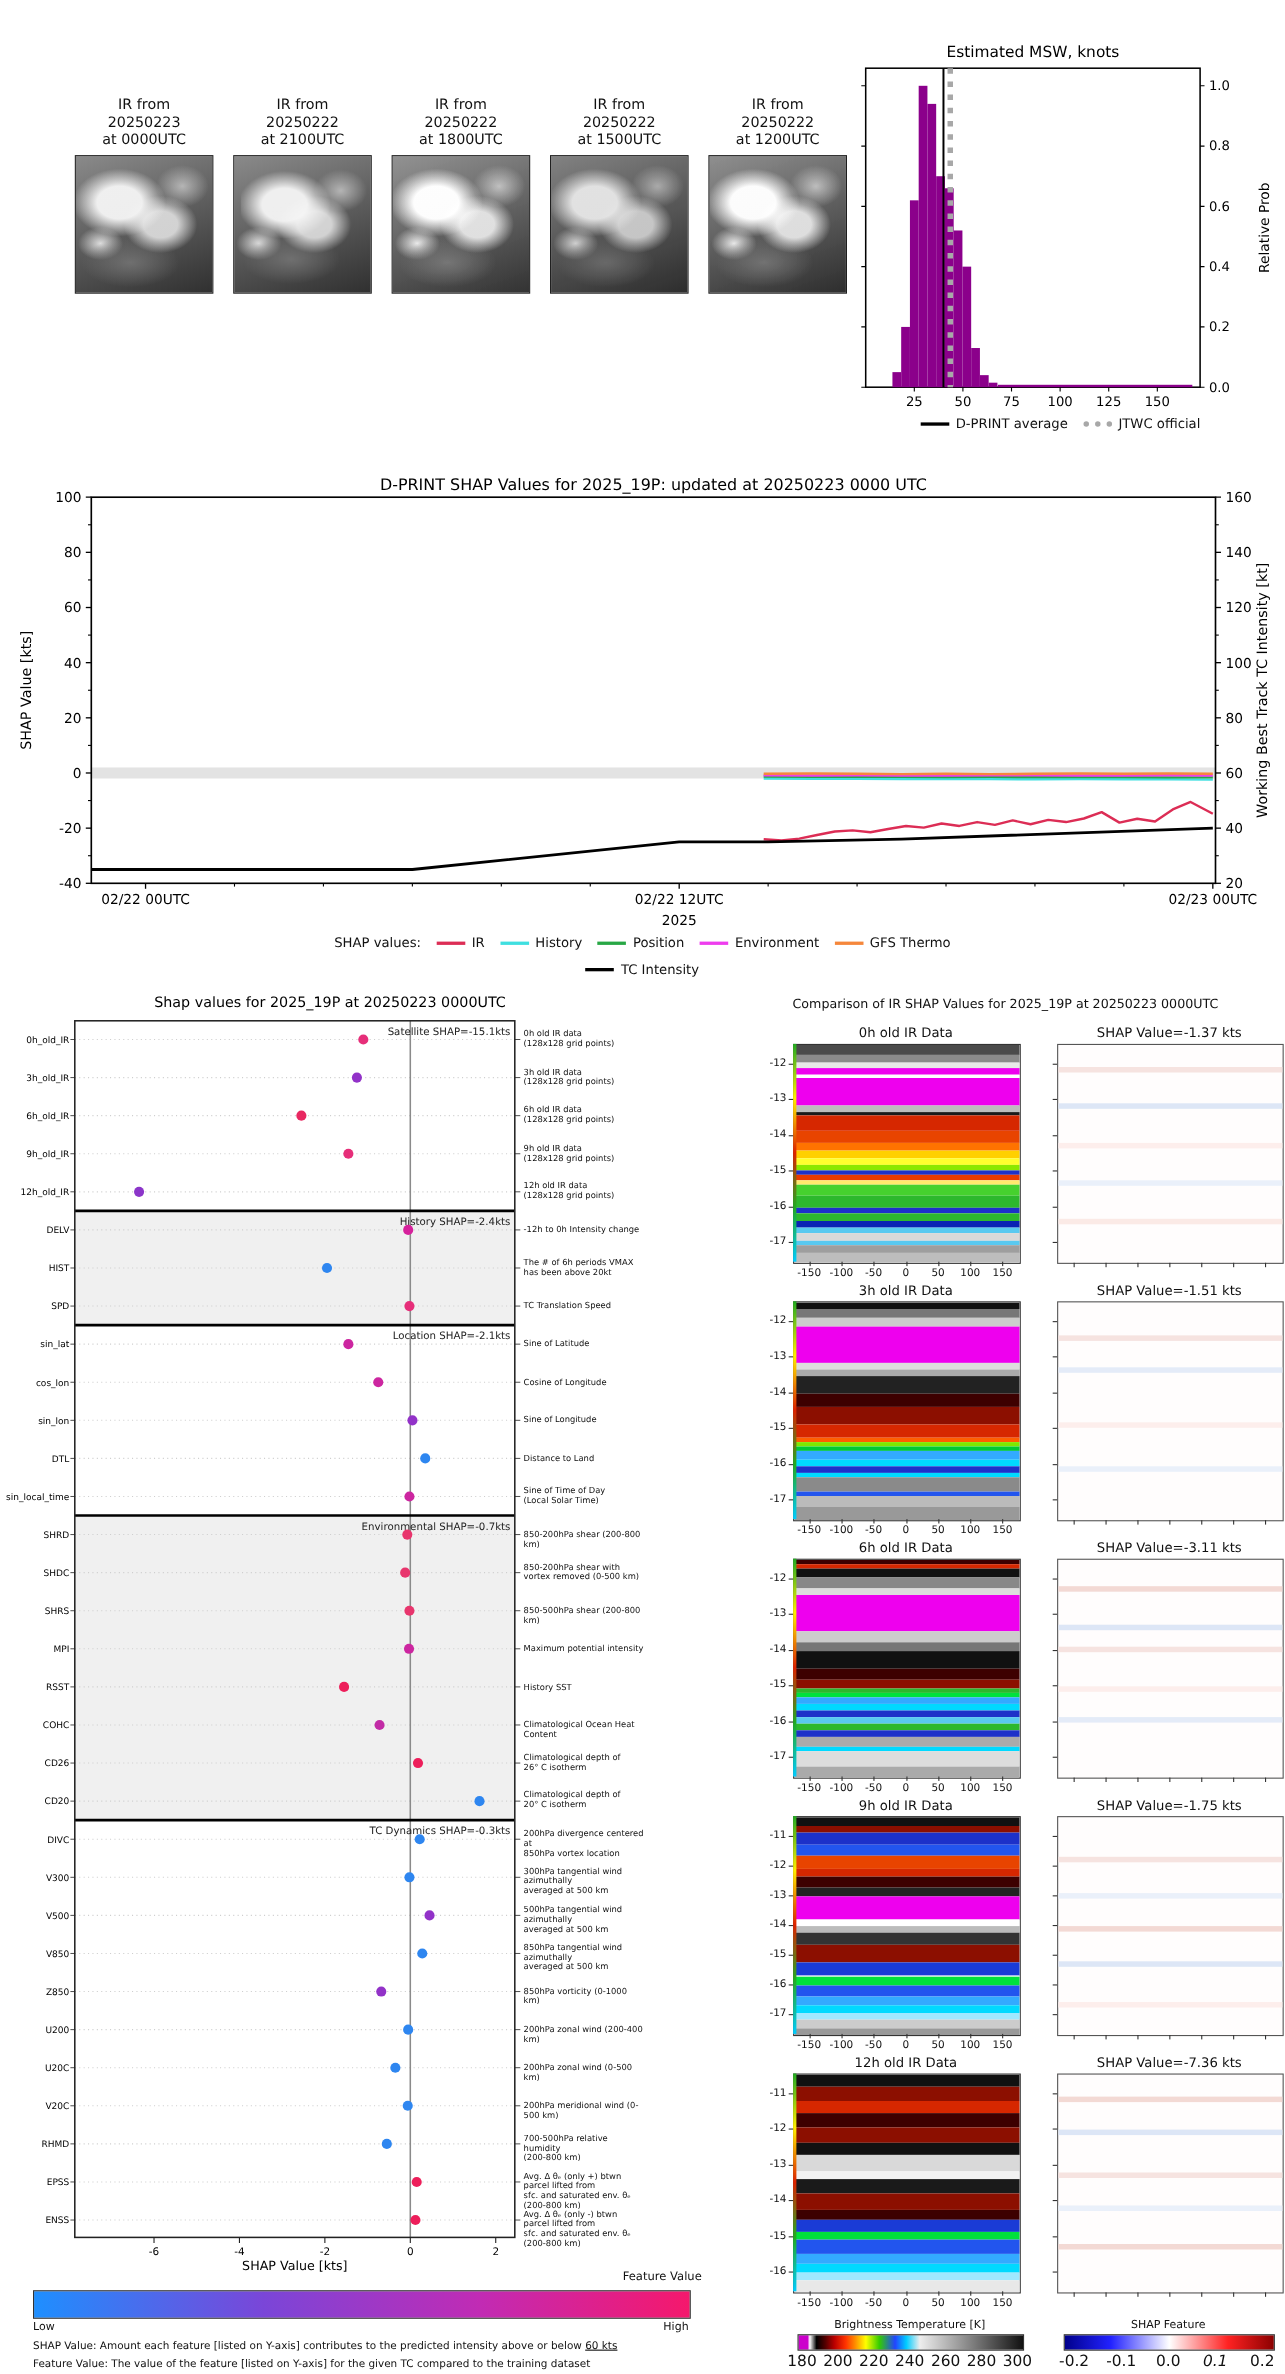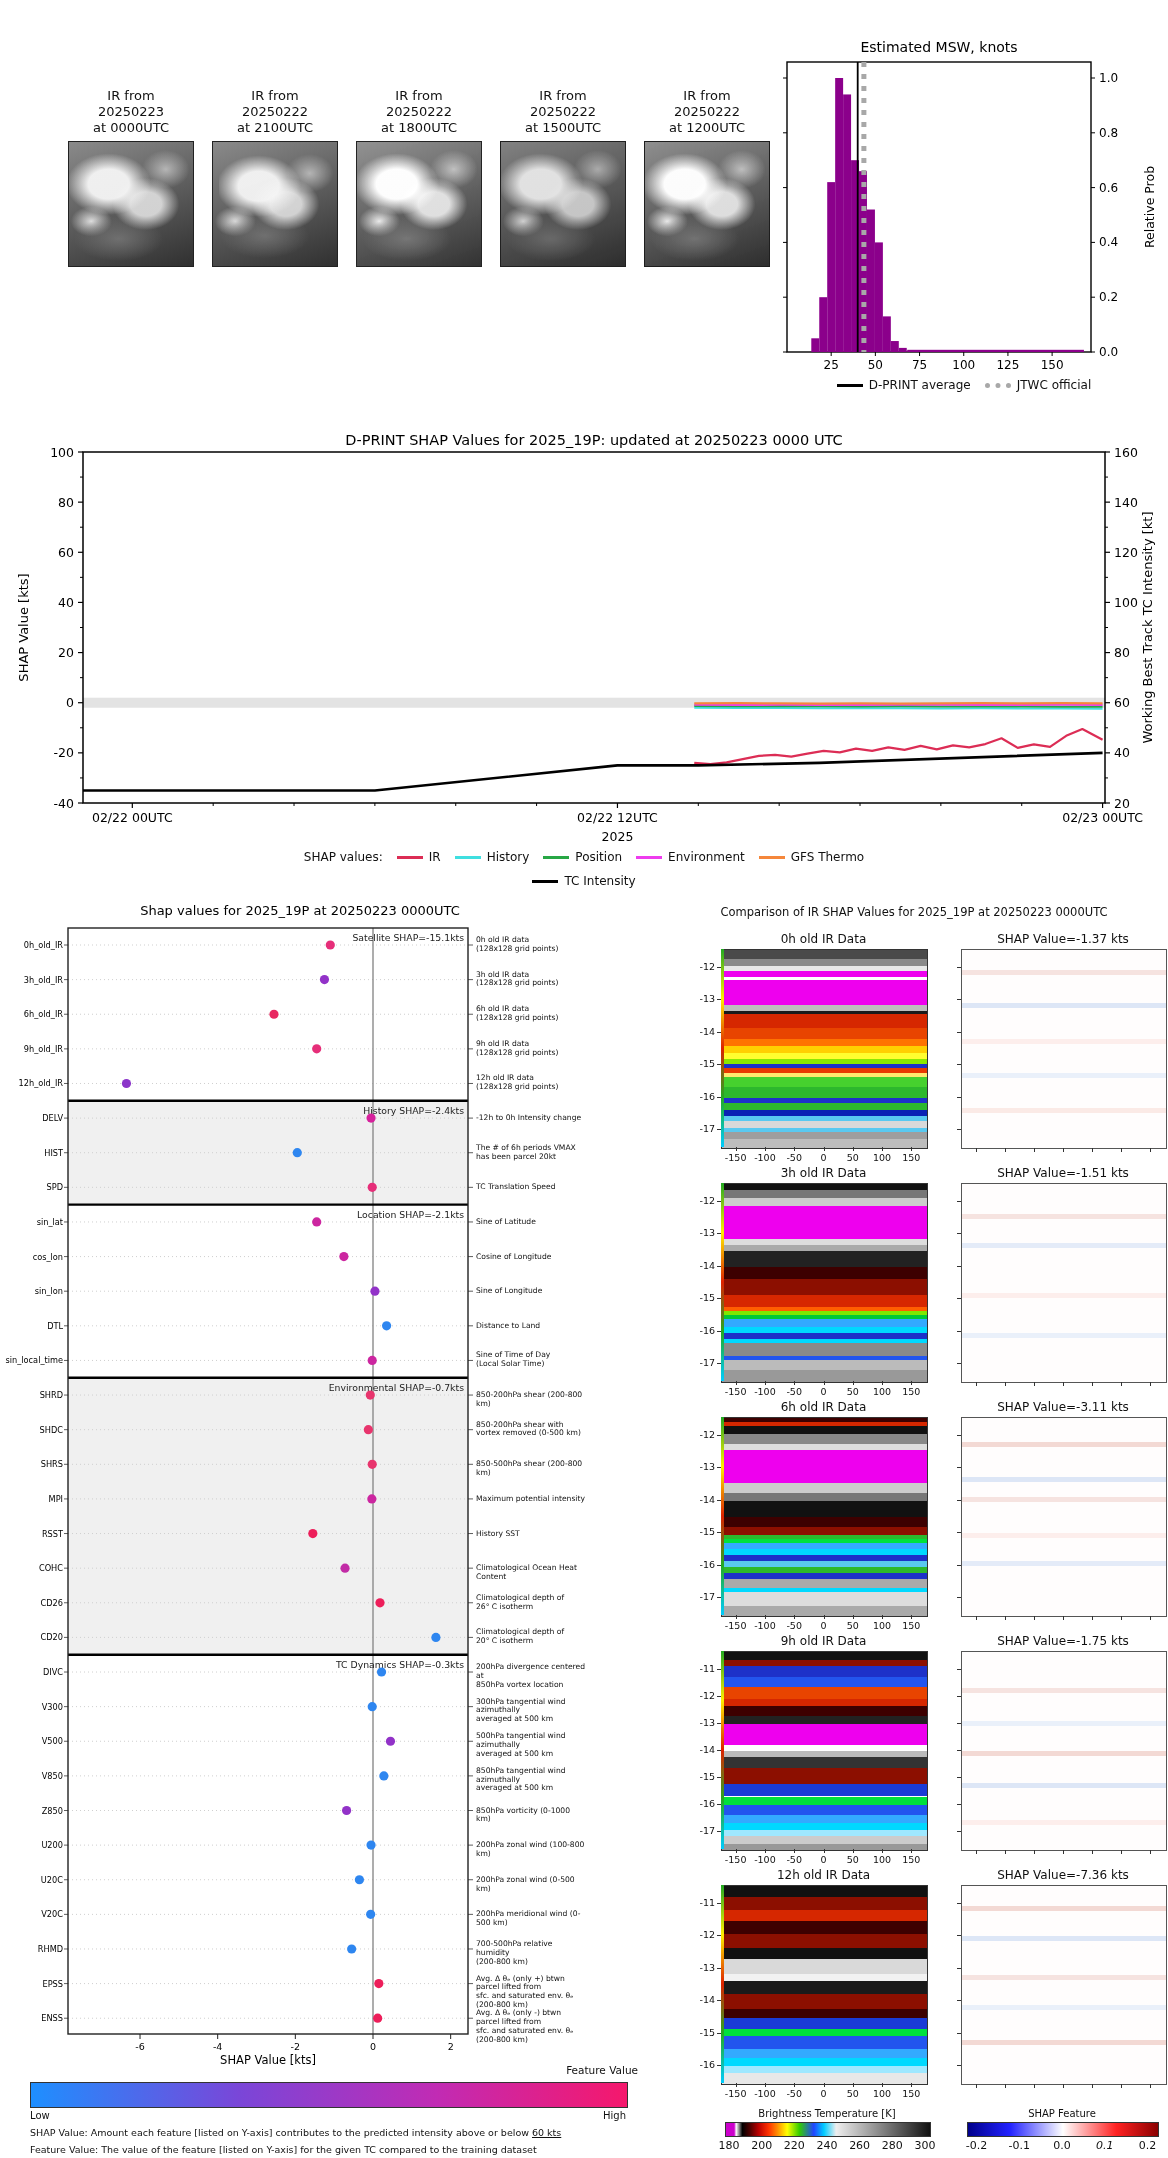--- a/index.html
+++ b/index.html
@@ -25,21 +25,21 @@
   .leg-item{display:flex;align-items:center;gap:6px;}
   .leg-line{width:26px;height:0;border-top-width:3px;border-top-style:solid;}
   .desc-item{position:absolute;font-size:7.6px;line-height:8.8px;color:#111;width:110px;}
   .cmp-row-title{position:absolute;font-size:12px;text-align:center;color:#111;white-space:nowrap;}
   .cmp-ytick{position:absolute;font-size:9.5px;color:#111;text-align:right;width:30px;}
   .cmp-xtick{position:absolute;font-size:9.5px;color:#111;transform:translateX(-50%);}
   .heatbox{position:absolute;border:1px solid #333;overflow:hidden;display:flex;flex-direction:column;}
   .shapbox{position:absolute;border:1px solid #555;background:#fffdfd;overflow:hidden;}
   .cbar{position:absolute;border:1px solid #333;}
   .cbar-label{position:absolute;font-size:10.5px;color:#111;}
-  .cbar-tick{position:absolute;font-size:11px;color:#111;transform:translateX(-50%);}
+  .cbar-tick{position:absolute;font-size:14px;color:#111;transform:translateX(-50%);}
   .footnote{position:absolute;font-size:9.5px;color:#111;}
   .tickdash{position:absolute;background:#333;}
 </style>
 </head>
 <body>
 
 <div id="root">
   <div id="ir-strip">
       <div class="ir-fig" style="left:68px;">
         <div class="ir-label" style="">
@@ -458,21 +458,21 @@
       </div>
       <div class="desc-item" style="left:476px;top:1074.48px;">
         <div>12h old IR data</div>
         <div>(128x128 grid points)</div>
       </div>
       <div class="desc-item" style="left:476px;top:1114.1px;">
         <div>-12h to 0h Intensity change</div>
       </div>
       <div class="desc-item" style="left:476px;top:1143.72px;">
         <div>The # of 6h periods VMAX</div>
-        <div>has been parcel 20kt</div>
+        <div>has been above 20kt</div>
       </div>
       <div class="desc-item" style="left:476px;top:1183.34px;">
         <div>TC Translation Speed</div>
       </div>
       <div class="desc-item" style="left:476px;top:1217.96px;">
         <div>Sine of Latitude</div>
       </div>
       <div class="desc-item" style="left:476px;top:1252.58px;">
         <div>Cosine of Longitude</div>
       </div>
@@ -526,21 +526,21 @@
         <div>averaged at 500 km</div>
       </div>
       <div class="desc-item" style="left:476px;top:1766.8799999999999px;">
         <div>850hPa tangential wind azimuthally</div>
         <div>averaged at 500 km</div>
       </div>
       <div class="desc-item" style="left:476px;top:1806.5px;">
         <div>850hPa vorticity (0-1000 km)</div>
       </div>
       <div class="desc-item" style="left:476px;top:1841.12px;">
-        <div>200hPa zonal wind (100-800 km)</div>
+        <div>200hPa zonal wind (200-400 km)</div>
       </div>
       <div class="desc-item" style="left:476px;top:1875.7399999999998px;">
         <div>200hPa zonal wind (0-500 km)</div>
       </div>
       <div class="desc-item" style="left:476px;top:1910.36px;">
         <div>200hPa meridional wind (0-500 km)</div>
       </div>
       <div class="desc-item" style="left:476px;top:1939.98px;">
         <div>700-500hPa relative humidity</div>
         <div>(200-800 km)</div>

